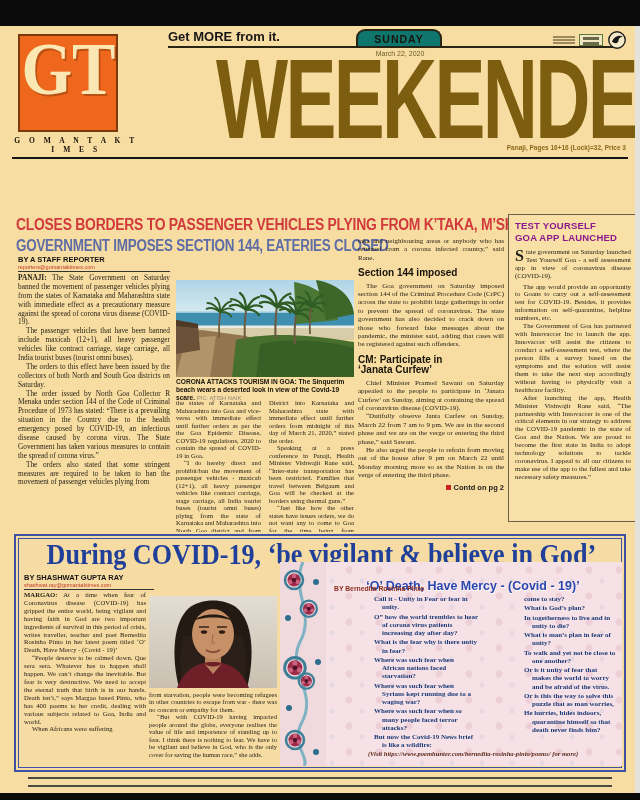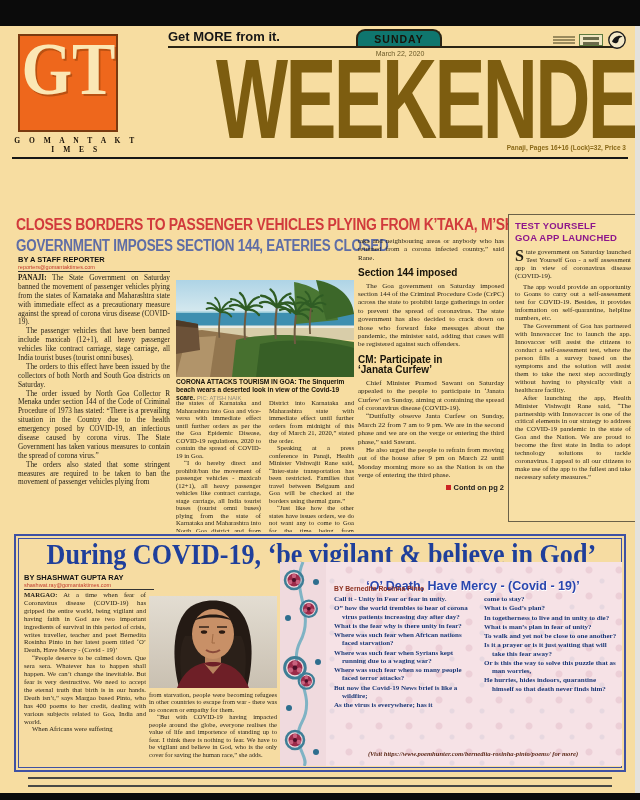--- a/index.html
+++ b/index.html
@@ -94,21 +94,21 @@
               background-image:radial-gradient(circle at 9px 8px, rgba(178,92,120,.14) 3px, transparent 4px),
                                radial-gradient(circle at 22px 19px, rgba(120,140,180,.12) 2px, transparent 3px);
               background-size:30px 26px;}
   .floral{position:absolute;left:0;top:0;width:46px;height:204px;}
   .poem-title{position:absolute;left:48px;right:4px;top:17px;text-align:center;
               font:bold 12.5px "Liberation Sans",sans-serif;color:#2a46ae;text-shadow:0.5px 0.5px 0 #fff;}
   .poem-byline{position:absolute;left:54px;top:23px;font:bold 6.8px "Liberation Sans",sans-serif;color:#8c2f1f;}
   .poem-col{position:absolute;top:33px;height:152px;overflow:hidden;}
   .poem-col-left{left:54px;width:144px;}
   .poem-col-right{left:204px;width:134px;}
-  .poem-line{font:bold 7px/1.18 "Liberation Serif",serif;color:#1d3a78;padding-left:8px;text-indent:-8px;margin-bottom:1px;}
+  .poem-line{font:bold 7px/1.18 "Liberation Serif",serif;color:#1d3a78;padding-left:8px;text-indent:-8px;margin-bottom:1px;margin-left:40px;}
   .poem-footer{position:absolute;left:48px;right:4px;top:188px;text-align:center;
                font:italic bold 6.6px "Liberation Serif",serif;color:#5c2a1a;}
 
   .bottom-rule{position:absolute;left:28px;right:28px;top:751px;height:6px;
                border-top:2px solid #4a4a46;border-bottom:2px solid #4a4a46;}
 </style>
 </head>
 <body>
 
 <div class="page">
@@ -332,21 +332,21 @@
             <div class="poem-line">Where was such fear when so many people faced terror attacks?</div>
             <div class="poem-line">But now the Covid-19 News brief is like a wildfire;</div>
             <div class="poem-line">As the virus is everywhere; has it</div>
           </div>
         <div class="poem-col poem-col-right">
             <div class="poem-line">come to stay?</div>
             <div class="poem-line">What is God’s plan?</div>
             <div class="poem-line">In togetherness to live and in unity to die?</div>
             <div class="poem-line">What is man’s plan in fear of unity?</div>
             <div class="poem-line">To walk and yet not be close to one another?</div>
-            <div class="poem-line">Is it a prayer or is it just waiting that will take this fear away?</div>
+            <div class="poem-line">Or is it unity of fear that makes the world to worry and be afraid of the virus.</div>
             <div class="poem-line">Or is this the way to solve this puzzle that as man worries,</div>
             <div class="poem-line">He hurries, hides indoors, quarantine himself so that death never finds him?</div>
           </div>
         <div class="poem-footer">(Visit https://www.poemhunter.com/bernedita-rosinha-pinto/poems/ for more)</div>
       </div>
     </div>
 
     <div class="bottom-rule"></div>
     <div class="scan-edge"></div>
   </div>

